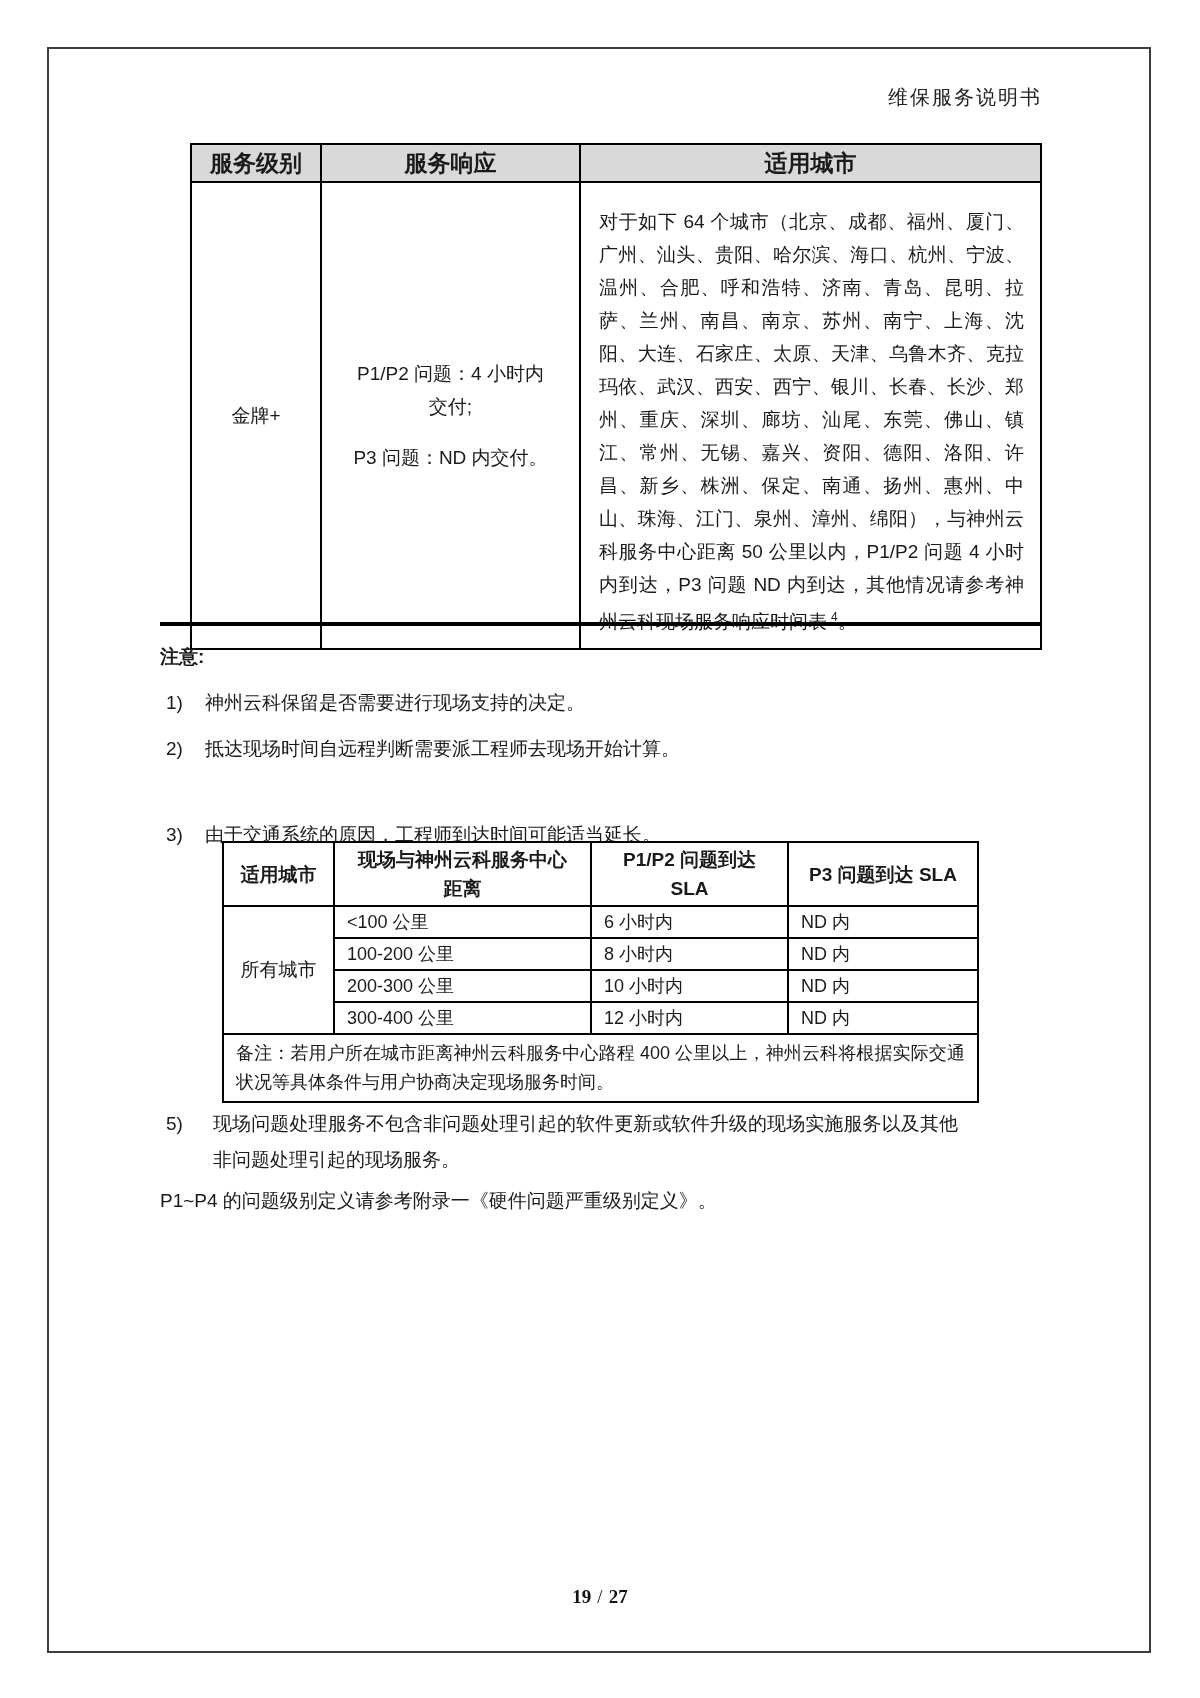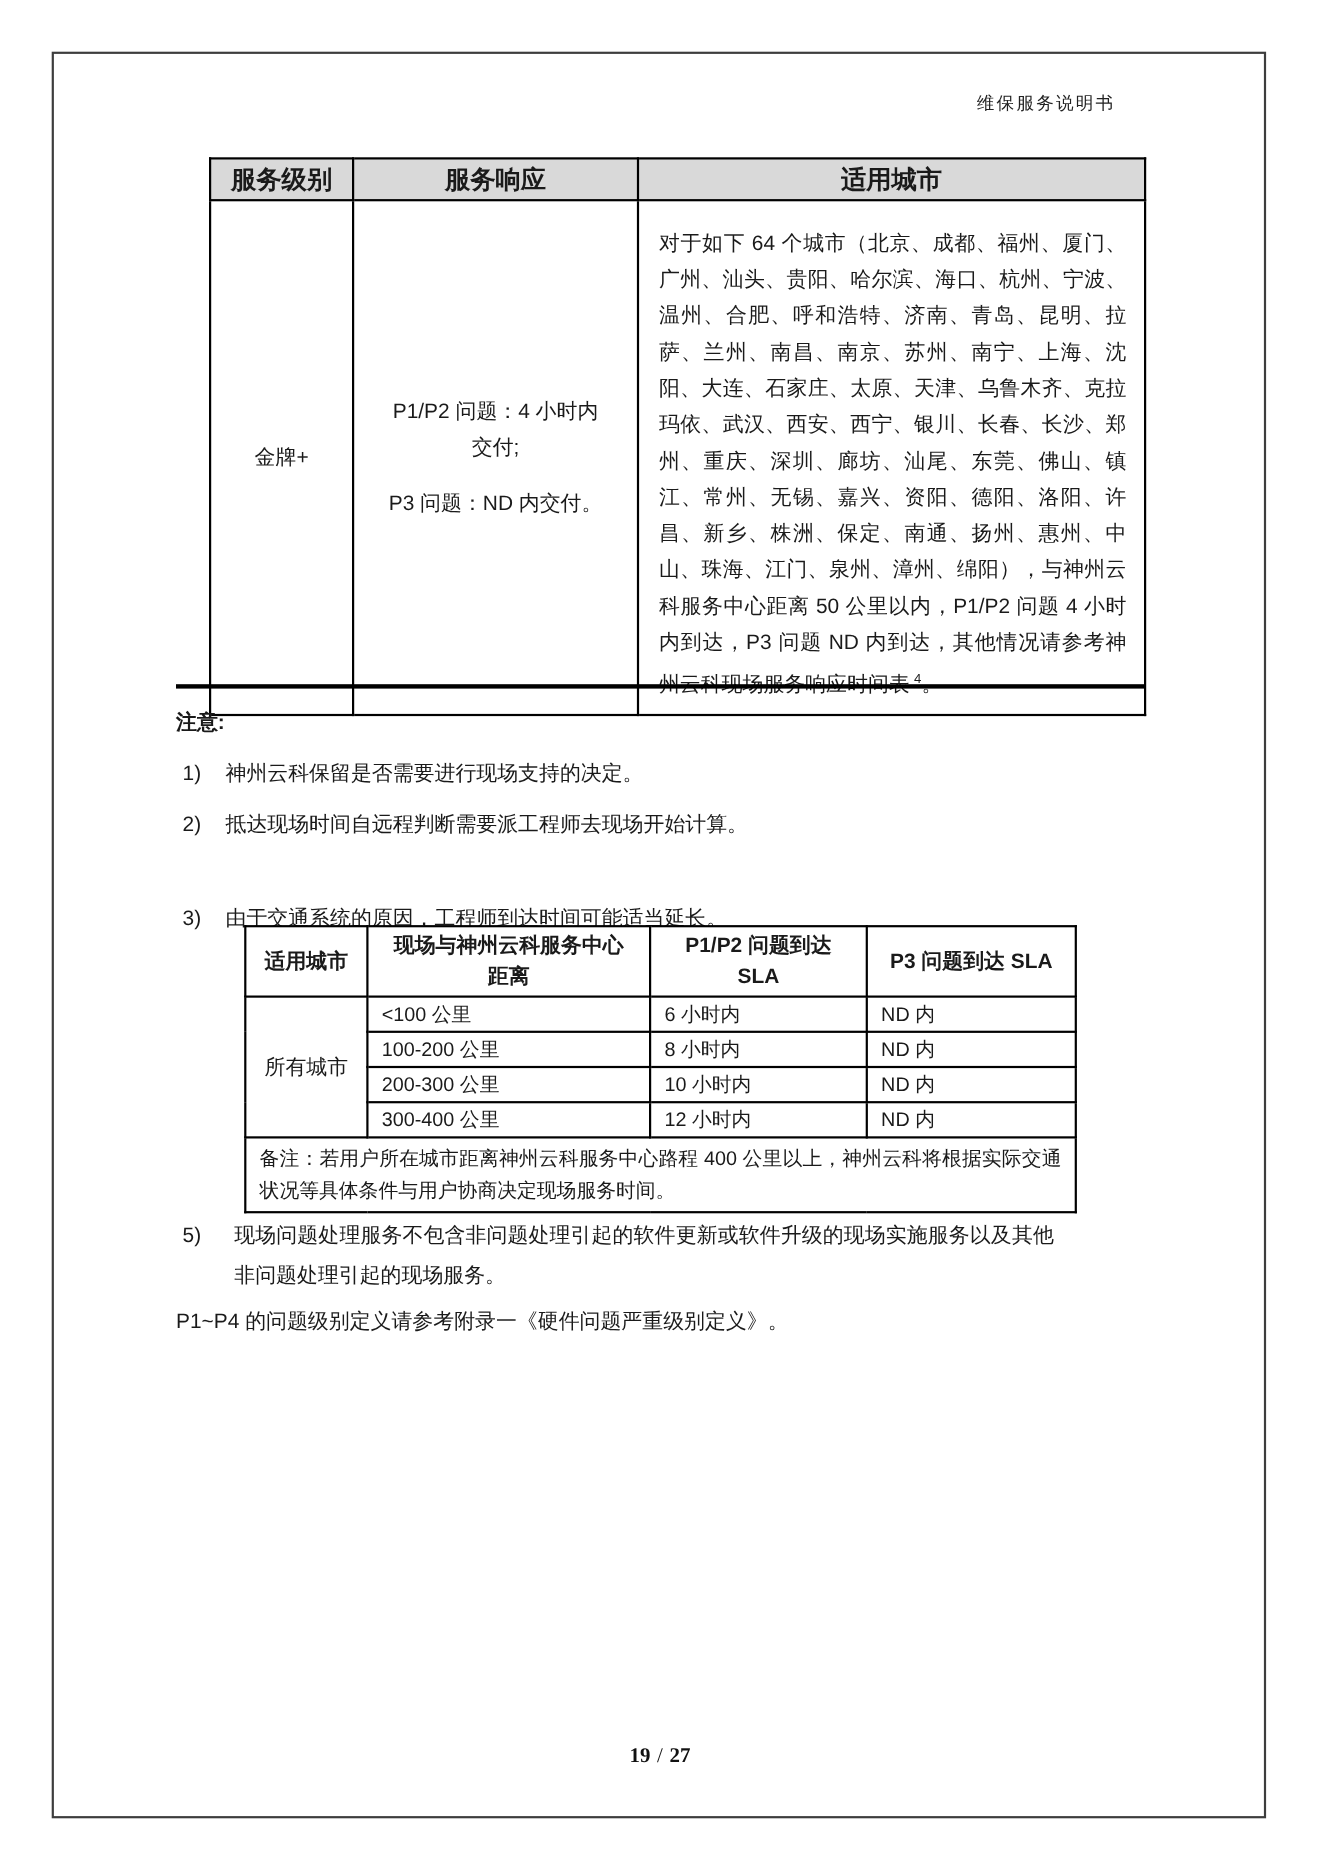--- a/index.html
+++ b/index.html
@@ -8,21 +8,21 @@
     color:#1a1a1a; font-family:"Liberation Sans","DejaVu Sans",sans-serif;
     font-size:19px; overflow:hidden;
   }
   .frame {
     position:absolute; left:47px; top:47px; width:1104px; height:1606px;
     border:2px solid #3d3d3d; box-sizing:border-box;
   }
   .doc-title {
     position:absolute; top:84px; left:888px;
     font-family:"Liberation Serif","DejaVu Serif",serif;
-    font-size:16px; letter-spacing:2px; color:#222;
+    font-size:20px; letter-spacing:2px; color:#222;
   }
 
   
   table { border-collapse:collapse; table-layout:fixed; }
   .t1 { position:absolute; left:190px; top:143px; width:850px; }
   .t1 th, .t1 td { border:2px solid #000; box-sizing:border-box; }
   .t1 th {
     background:#d9d9d9; height:38px; font-size:23px; font-weight:bold;
     text-align:center; vertical-align:middle;
   }

